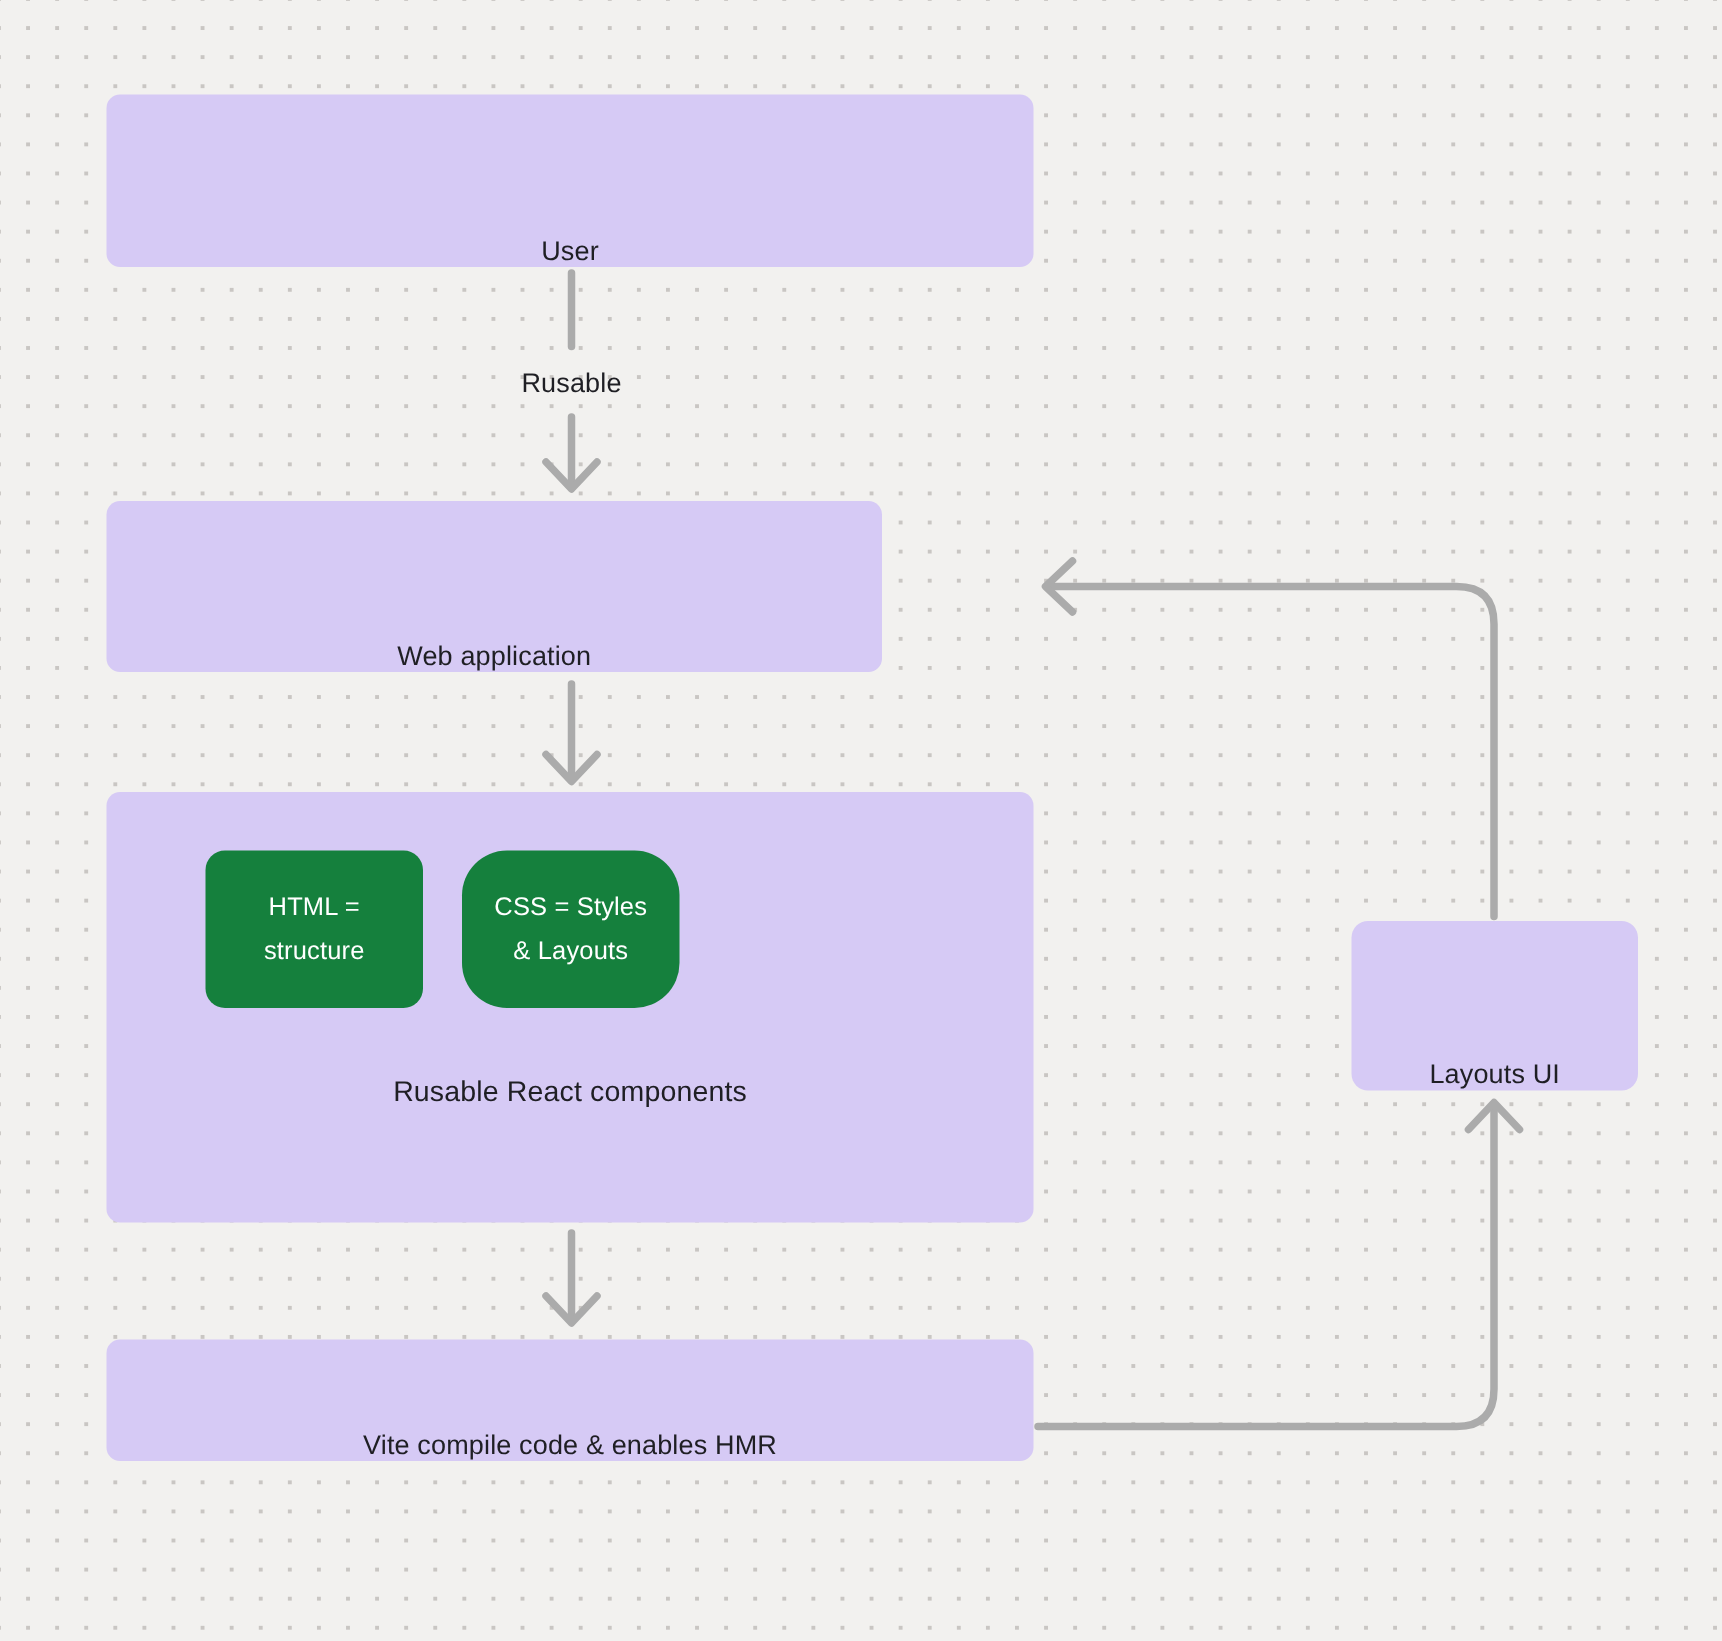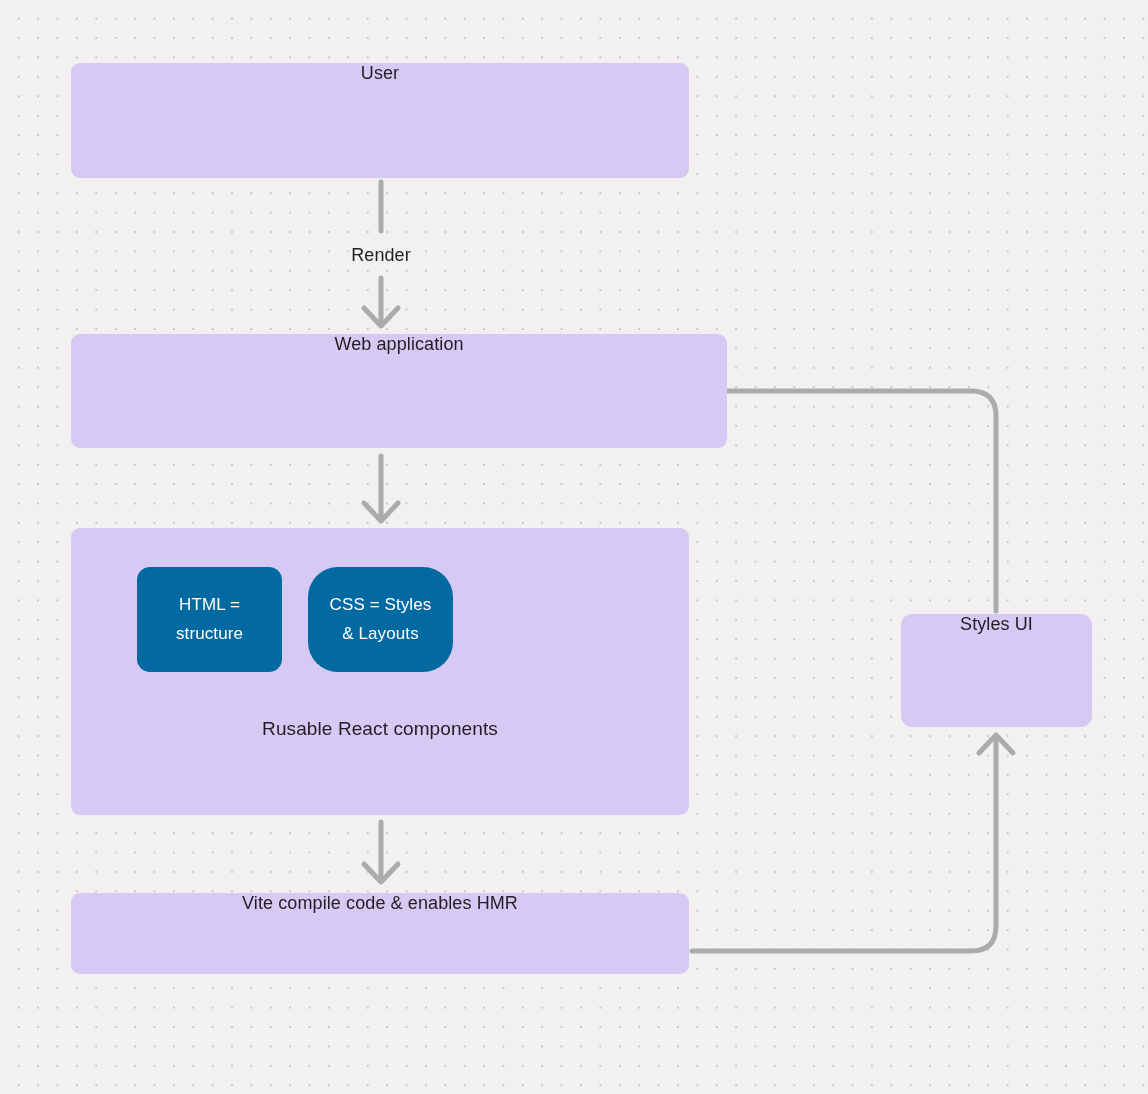--- a/index.html
+++ b/index.html
@@ -17,39 +17,39 @@
     background-color: #F2F1EF;
     background-image: radial-gradient(circle, #C9C6C3 1.4px, transparent 1.5px);
     background-size: 19.4px 19.4px;
     background-position: 9px 9px;
   }
   .node {
     position: absolute;
     background: #D6CAF5;
     border-radius: 9px;
     display: flex;
-    align-items: flex-start;
+    align-items: flex-end;
     justify-content: center;
     color: #1F1F24;
     font-size: 18px;
     letter-spacing: 0.1px;
     text-align: center;
   }
   #node-user            { left: 71px;  top: 63px;  width: 618px; height: 115px; }
-  #node-web-application { left: 71px;  top: 334px; width: 656px; height: 114px; }
+  #node-web-application { left: 71px;  top: 334px; width: 517px; height: 114px; }
   #node-components      { left: 71px;  top: 528px; width: 618px; height: 287px; display: block; }
   #node-vite            { left: 71px;  top: 893px; width: 618px; height: 81px; }
   #node-render-ui       { left: 901px; top: 614px; width: 191px; height: 113px; border-radius: 11px; }
 
   .chip {
     position: absolute;
     top: 39px;
     width: 145px;
     height: 105px;
-    background: #0369a1;
+    background: #15803d;
     border-radius: 13px;
     display: flex;
     align-items: center;
     justify-content: center;
     color: #FFFFFF;
     font-size: 17px;
     line-height: 1.7;
     text-align: center;
     padding: 0 14px;
     box-sizing: border-box;
@@ -125,37 +125,37 @@
     <g>
       <path d="M996 611 L996 416 Q996 391 971 391 L701 391"></path>
       <path d="M715 374 L697 391 L715 408"></path>
     </g>
   </svg>
 
   <div class="node" id="node-user">
     <span>User</span>
   </div>
 
-  <div class="edge-label">Render</div>
+  <div class="edge-label">Rusable</div>
 
   <div class="node" id="node-web-application">
     <span>Web application</span>
   </div>
 
   <div class="node" id="node-components">
     <div class="chip" id="chip-html">
       <span>HTML = structure</span>
     </div>
     <div class="chip" id="chip-css">
       <span>CSS = Styles &amp; Layouts</span>
     </div>
     <div class="group-caption">Rusable React components</div>
   </div>
 
   <div class="node" id="node-vite">
     <span>Vite compile code &amp; enables HMR</span>
   </div>
 
   <div class="node" id="node-render-ui">
-    <span>Styles UI</span>
+    <span>Layouts UI</span>
   </div>
 
 </div>
 
 </body></html>

